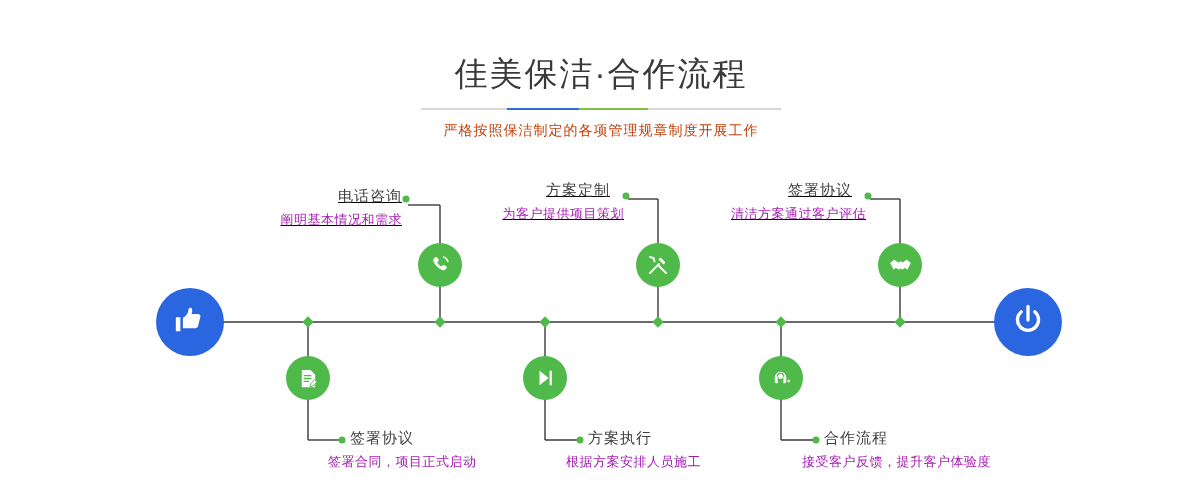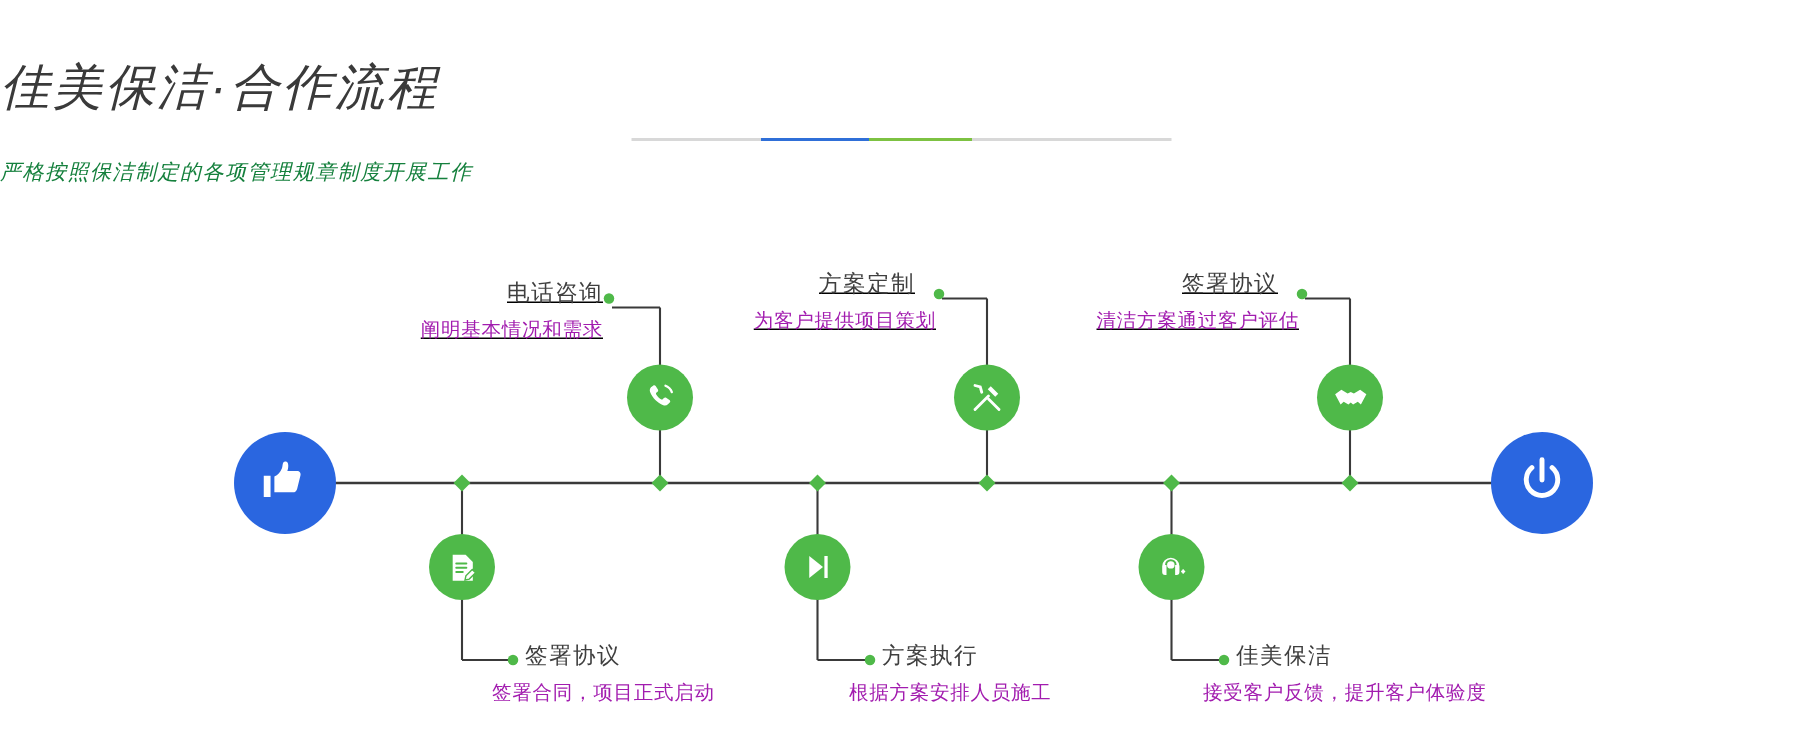--- a/index.html
+++ b/index.html
@@ -10,22 +10,22 @@
     width: 1202px;
     height: 502px;
     background: #ffffff;
     font-family: "Liberation Sans", "DejaVu Sans", sans-serif;
     overflow: hidden;
     position: relative;
   }
 
   
   .header {
-    padding-top: 36px;
-    font-style: italic;
+    text-align: center;
+    padding-top: 52px;
   }
   .header-title {
     font-size: 33px;
     letter-spacing: 2px;
     color: #3a3a3a;
     font-weight: normal;
     line-height: 44px;
   }
   .header-rule {
     width: 360px;
@@ -34,21 +34,21 @@
     background: linear-gradient(to right,
       #d8d8d8 0%, #d8d8d8 24%,
       #2f6fd8 24%, #2f6fd8 44%,
       #7dc242 44%, #7dc242 63%,
       #d8d8d8 63%, #d8d8d8 100%);
     position: relative;
   }
   .header-sub {
     margin-top: 12px;
     font-size: 14px;
-    color: #15803d;
+    color: #c2410c;
     letter-spacing: 1px;
   }
 
   
   .diagram {
     position: absolute;
     left: 0;
     top: 0;
     width: 1202px;
     height: 502px;
@@ -235,15 +235,15 @@
 <div class="node-icon" style="left:759px; top:356px;">
   <span>
     <svg width="23" height="23" viewBox="0 0 24 24" fill="#ffffff">
       <path d="M5 11a6 6 0 0 1 12 0v4a2 2 0 0 1-2 2h-1v-7h1a4 4 0 0 0-8 0h1v7H7a2 2 0 0 1-2-2z"></path>
       <circle cx="11" cy="10" r="2.6"></circle>
       <path d="M18.8 14.6h1.6M19.6 13.8v1.6" stroke="#ffffff" stroke-width="1.4" stroke-linecap="round"></path>
     </svg>
   </span>
 </div>
 <div class="label below" style="left:824px; top:428px; width:260px;">
-  <div class="label-title">佳美保洁</div>
+  <div class="label-title">合作流程</div>
   <div class="label-desc" style="margin-left:-22px;">接受客户反馈，提升客户体验度</div>
 </div>
 
 </body></html>

